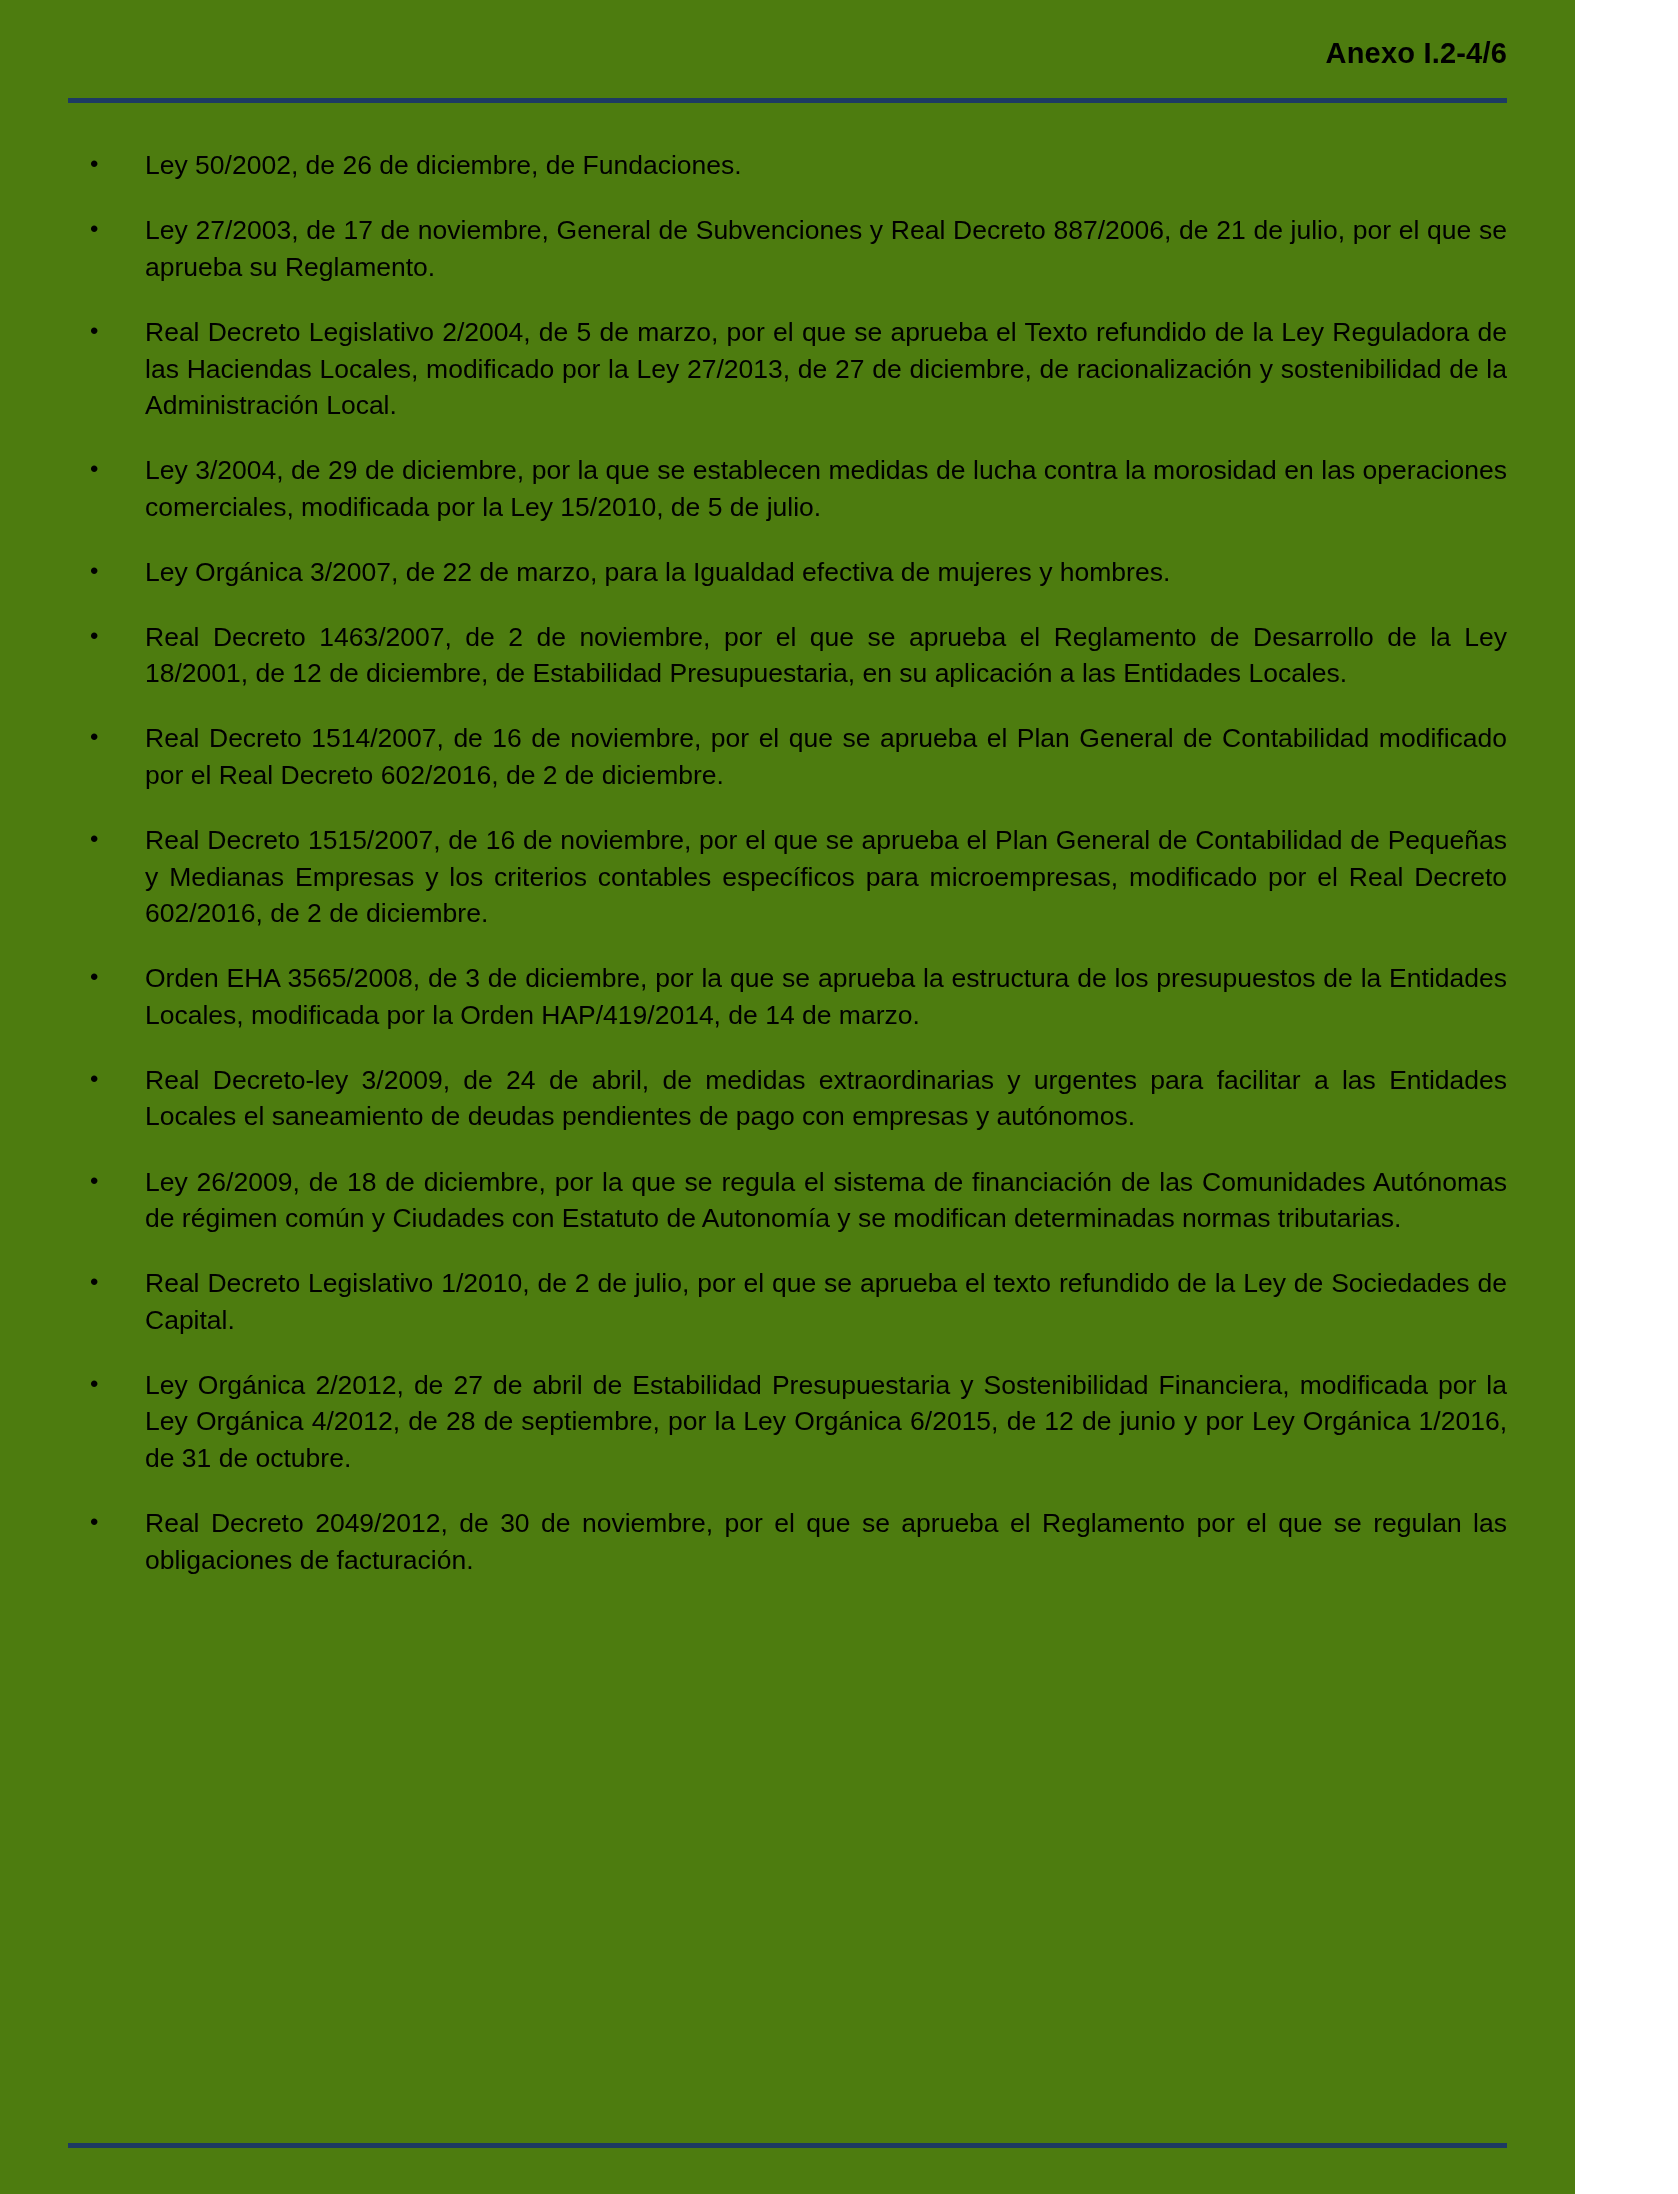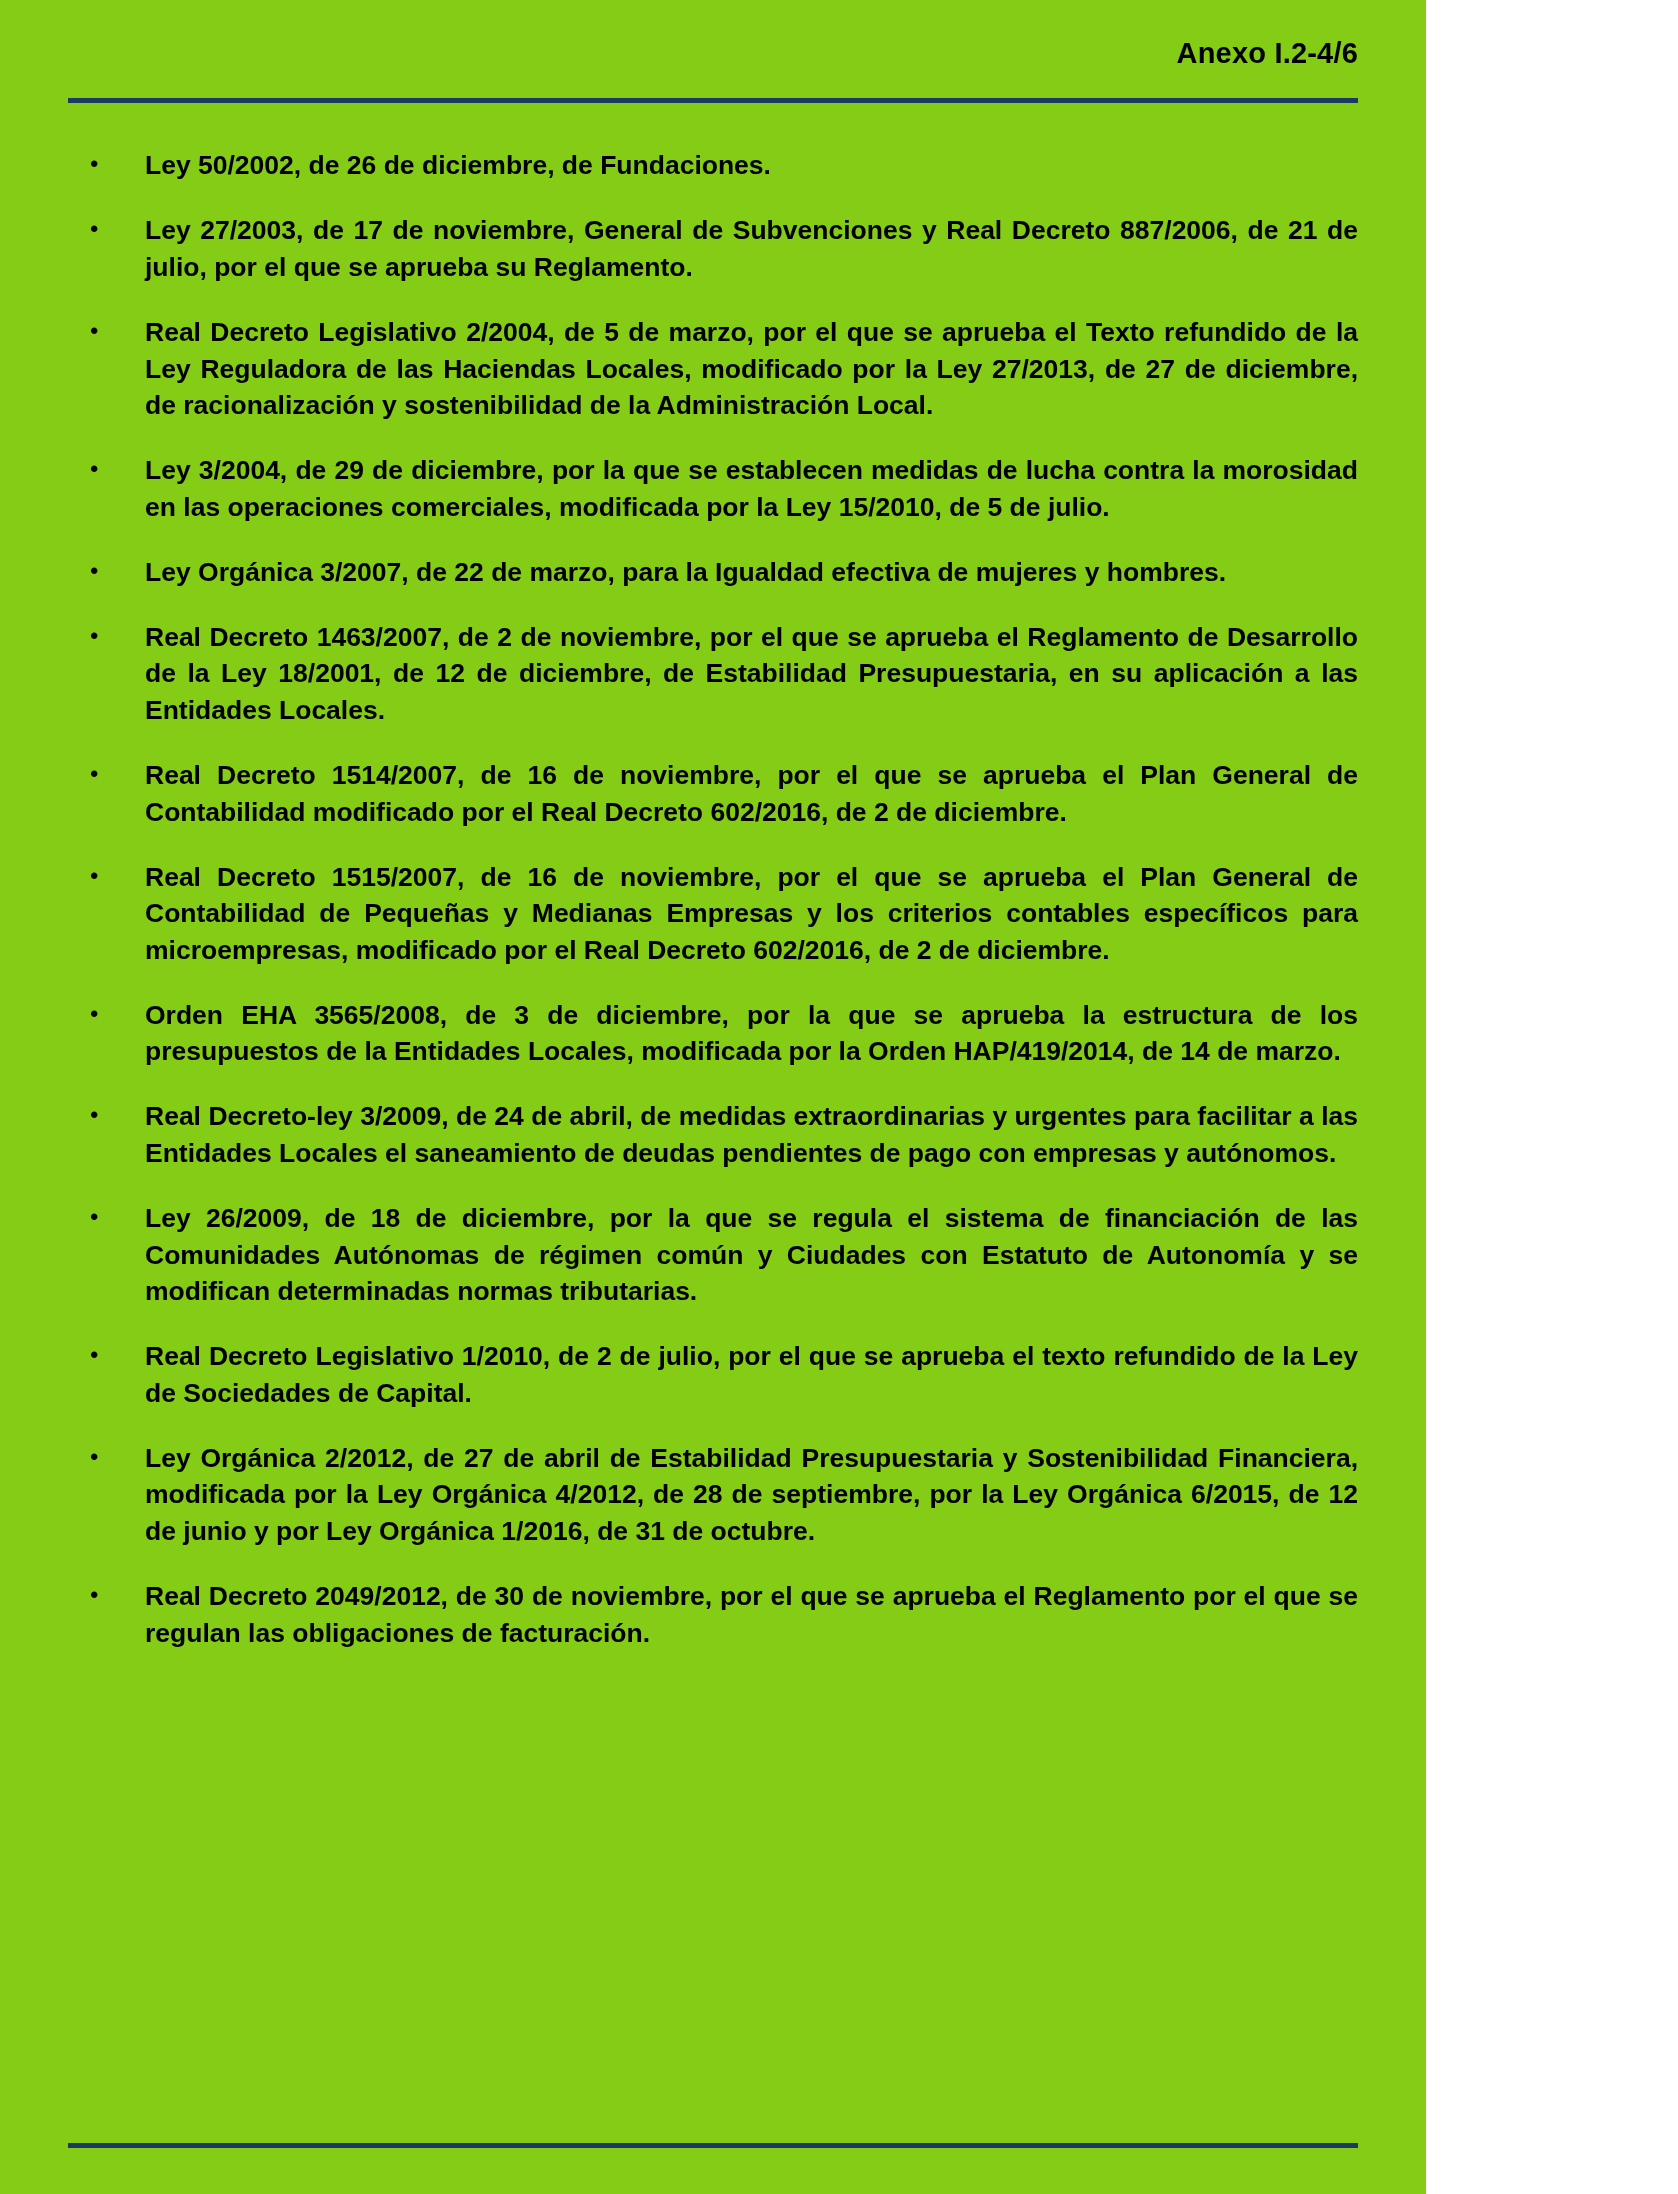--- a/index.html
+++ b/index.html
@@ -5,26 +5,26 @@
   html, body {
     margin: 0;
     padding: 0;
     background: #ffffff;
   }
   body {
     font-family: "Liberation Sans", sans-serif;
     color: #000000;
   }
   .page {
-    width: 1426px;
+    width: 1575px;
     min-height: 2194px;
     box-sizing: border-box;
     padding: 0;
     position: relative;
-    background: #84cc16;
+    background: #4d7c0f;
   }
   .header {
     box-sizing: border-box;
     padding: 36px 68px 0 68px;
     text-align: right;
   }
   .header-title {
     font-size: 29px;
     font-weight: bold;
     letter-spacing: 0.2px;
@@ -70,21 +70,20 @@
   ul.norm-list > li .bullet {
     position: absolute;
     left: 22px;
     top: 0;
     font-size: 24px;
     line-height: 1.45;
     color: #000000;
   }
   ul.norm-list > li .txt {
     display: block;
-    font-weight: bold;
   }
   
 </style>
 </head>
 <body>
 
 <div class="page">
 
   <div class="header">
     <div class="header-title">Anexo I.2-4/6</div>

